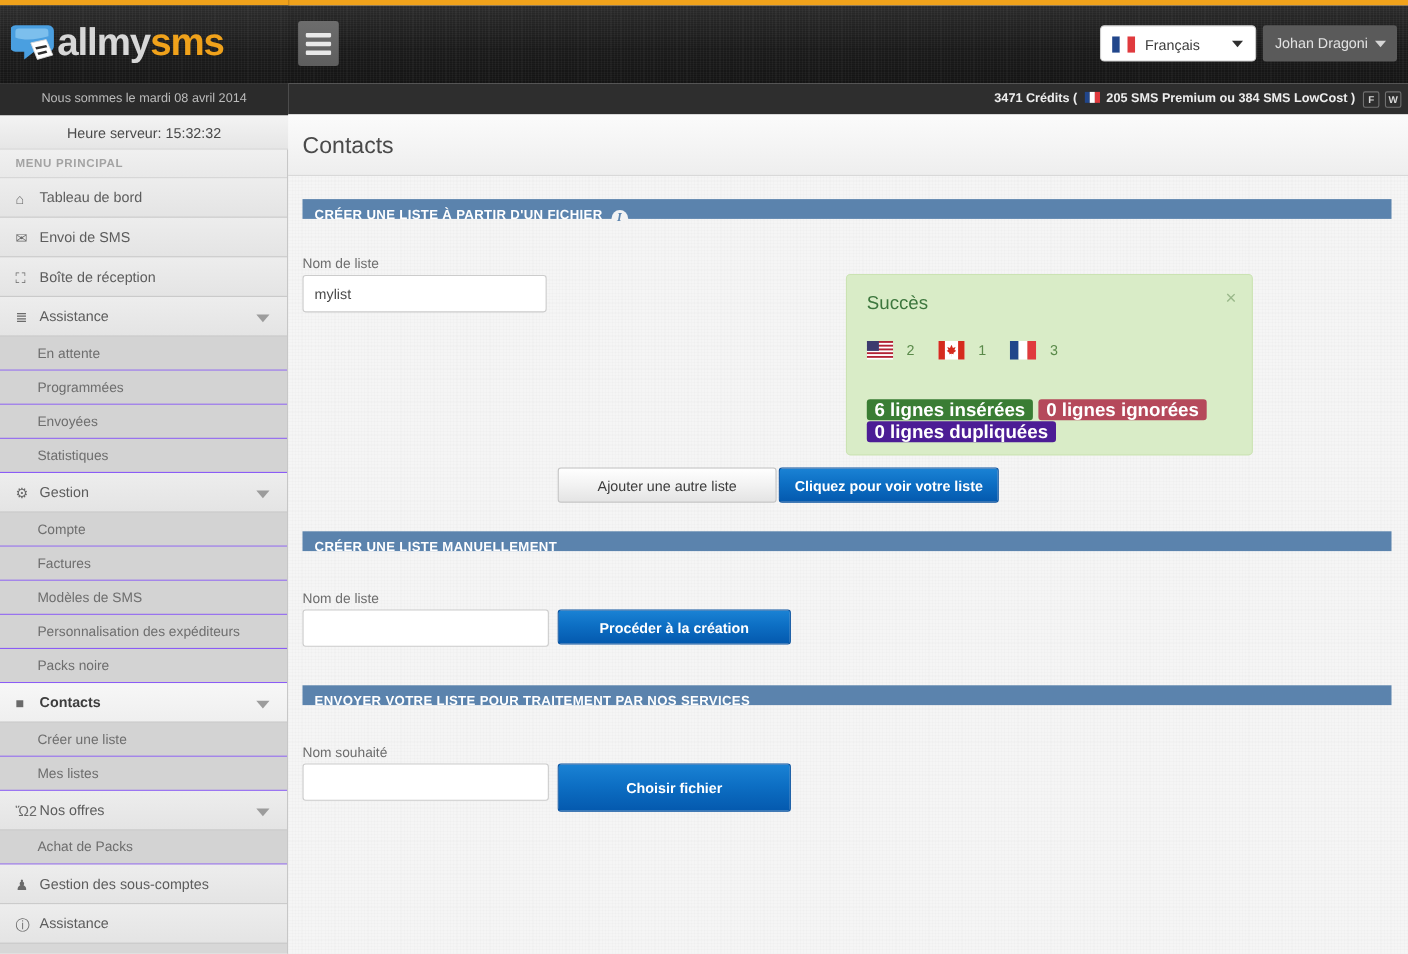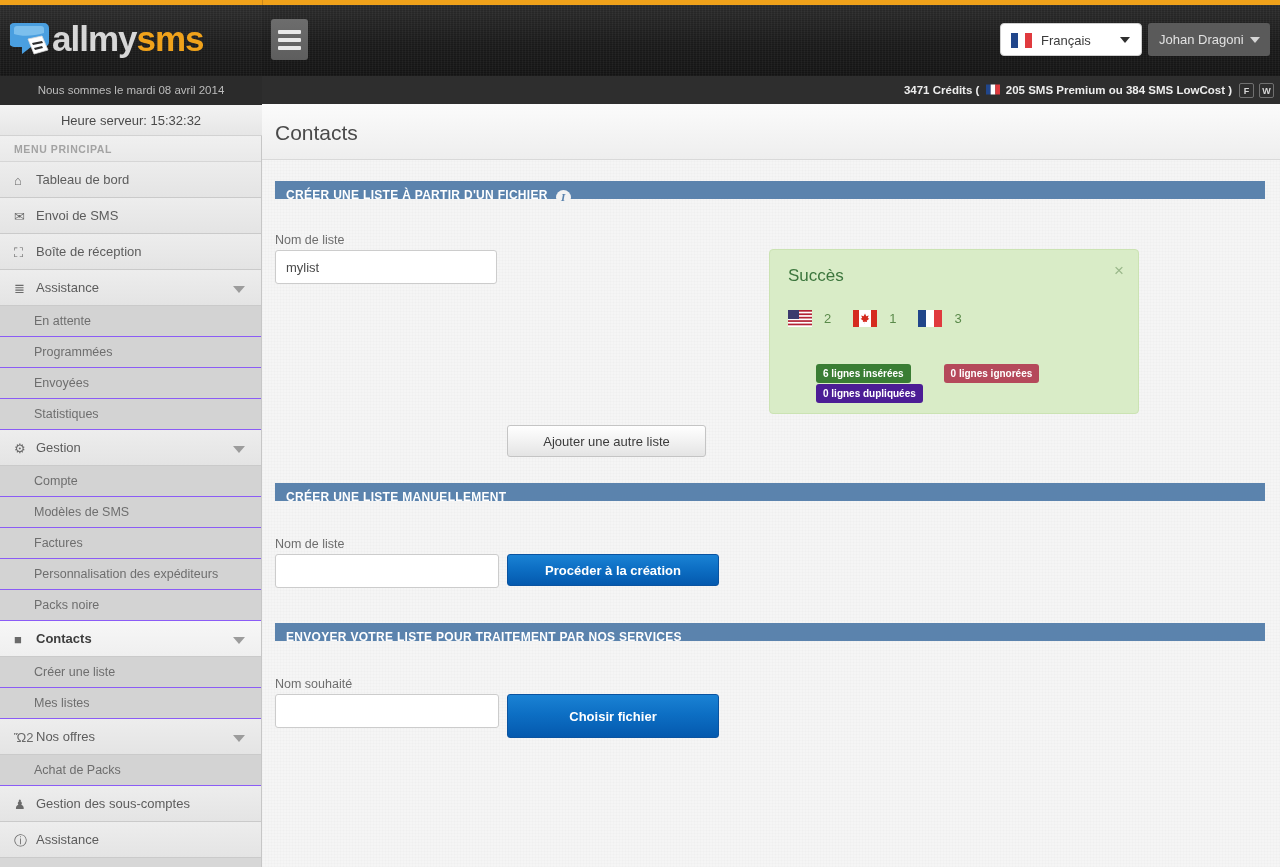--- a/index.html
+++ b/index.html
@@ -261,21 +261,21 @@
   }
   .flag-row .flagimg {
     display: inline-block; width: 24px; height: 17px;
     vertical-align: -4px; margin-right: 12px;
   }
   .flag-row .cnt { margin-right: 22px; }
   .badges { position: absolute; left: 18px; top: 113px; }
   .badge {
     display: inline-block; height: 19px; line-height: 19px;
     padding: 0 7px; border-radius: 3px; margin-right: 5px;
-    font-size: 10px; font-weight: bold; color: #fff; margin-left: 28px;
+    font-size: 17px; font-weight: bold; color: #fff;
   }
 </style>
 </head>
 <body>
 
 <div id="top-strip">
   <div id="top-strip-seam"></div>
 </div>
 
 <div id="header-band"></div>
@@ -335,22 +335,22 @@
       <div class="nav-item"><span class="nav-icon">⌂</span><span>Tableau de bord</span></div>
       <div class="nav-item"><span class="nav-icon">✉</span><span>Envoi de SMS</span></div>
       <div class="nav-item"><span class="nav-icon">⛶</span><span>Boîte de réception</span></div>
       <div class="nav-item"><span class="nav-icon">≣</span><span>Assistance</span><span class="caret"></span></div>
       <div class="sub-item"><span>En attente</span></div>
       <div class="sub-item"><span>Programmées</span></div>
       <div class="sub-item"><span>Envoyées</span></div>
       <div class="sub-item"><span>Statistiques</span></div>
       <div class="nav-item"><span class="nav-icon">⚙</span><span>Gestion</span><span class="caret"></span></div>
       <div class="sub-item"><span>Compte</span></div>
+      <div class="sub-item"><span>Factures</span></div>
       <div class="sub-item"><span>Modèles de SMS</span></div>
-      <div class="sub-item"><span>Factures</span></div>
       <div class="sub-item"><span>Personnalisation des expéditeurs</span></div>
       <div class="sub-item"><span>Packs noire</span></div>
       <div class="nav-item active"><span class="nav-icon">■</span><span>Contacts</span><span class="caret"></span></div>
       <div class="sub-item"><span>Créer une liste</span></div>
       <div class="sub-item"><span>Mes listes</span></div>
       <div class="nav-item"><span class="nav-icon">Ὥ2</span><span>Nos offres</span><span class="caret"></span></div>
       <div class="sub-item"><span>Achat de Packs</span></div>
       <div class="nav-item"><span class="nav-icon">♟</span><span>Gestion des sous-comptes</span></div>
       <div class="nav-item"><span class="nav-icon">ⓘ</span><span>Assistance</span></div>
     </div>
@@ -391,20 +391,21 @@
         <rect x="0" width="8" height="17" fill="#21468b"></rect>
         <rect x="8" width="8" height="17" fill="#ffffff"></rect>
         <rect x="16" width="8" height="17" fill="#e03a3e"></rect>
       </svg><span class="cnt">3</span>
     </div>
 
     <div class="badges" id="success-badges"><span class="badge" style="background: rgb(58, 125, 52);">6 lignes insérées</span><span class="badge" style="background: rgb(181, 73, 91);">0 lignes ignorées</span><span class="badge" style="background: #4c1d95;">0 lignes dupliquées</span></div>
   </div>
 
   <button class="btn-grey" style="left:245px; top:265px; width:199px; height:32px;">Ajouter une autre liste</button>
+  <button class="btn-blue" style="left:446px; top:265px; width:200px; height:32px;">Cliquez pour voir votre liste</button>
 
   <div class="panel-header" style="top:323px;">
     <span>Créer une liste manuellement</span>
   </div>
   <div class="field-label" style="left:13px; top:377px;">Nom de liste</div>
   <input class="text-input" style="left: 13px; top: 394px; width: 224px;" value="">
   <button class="btn-blue" style="left:245px; top:394px; width:212px; height:32px;">Procéder à la création</button>
 
   <div class="panel-header" style="top:463px;">
     <span>Envoyer votre liste pour traitement par nos services</span>

